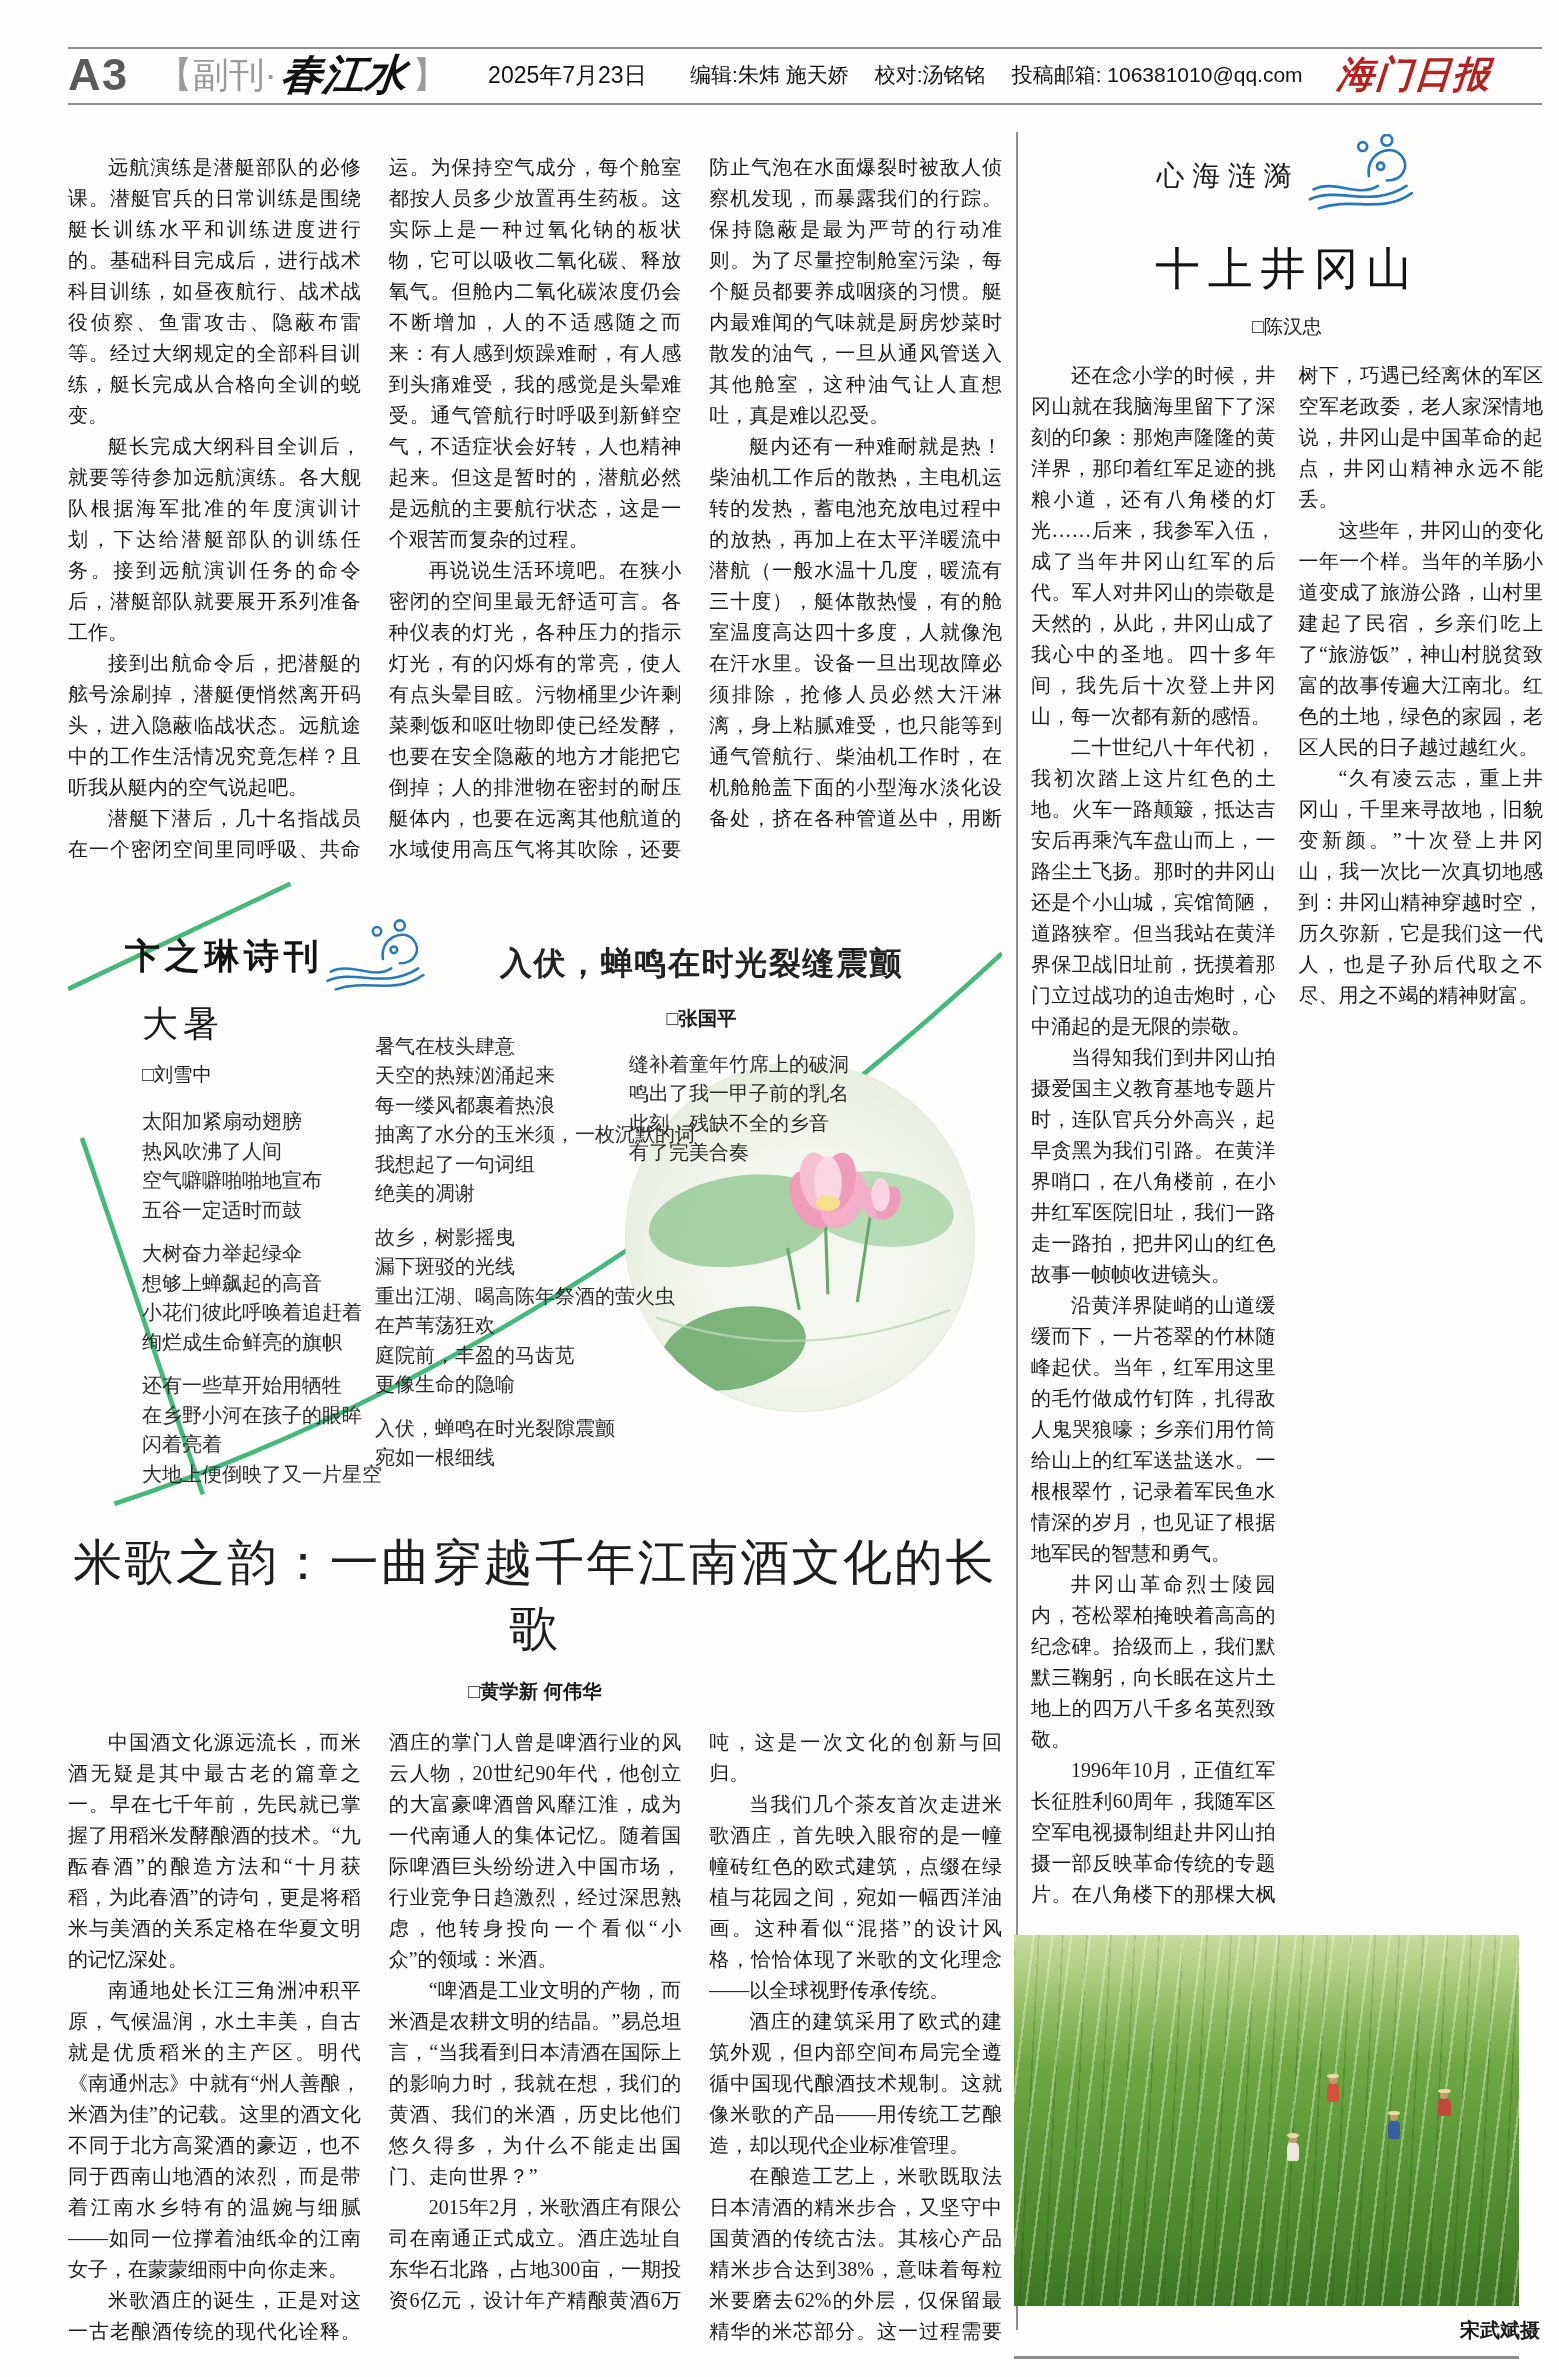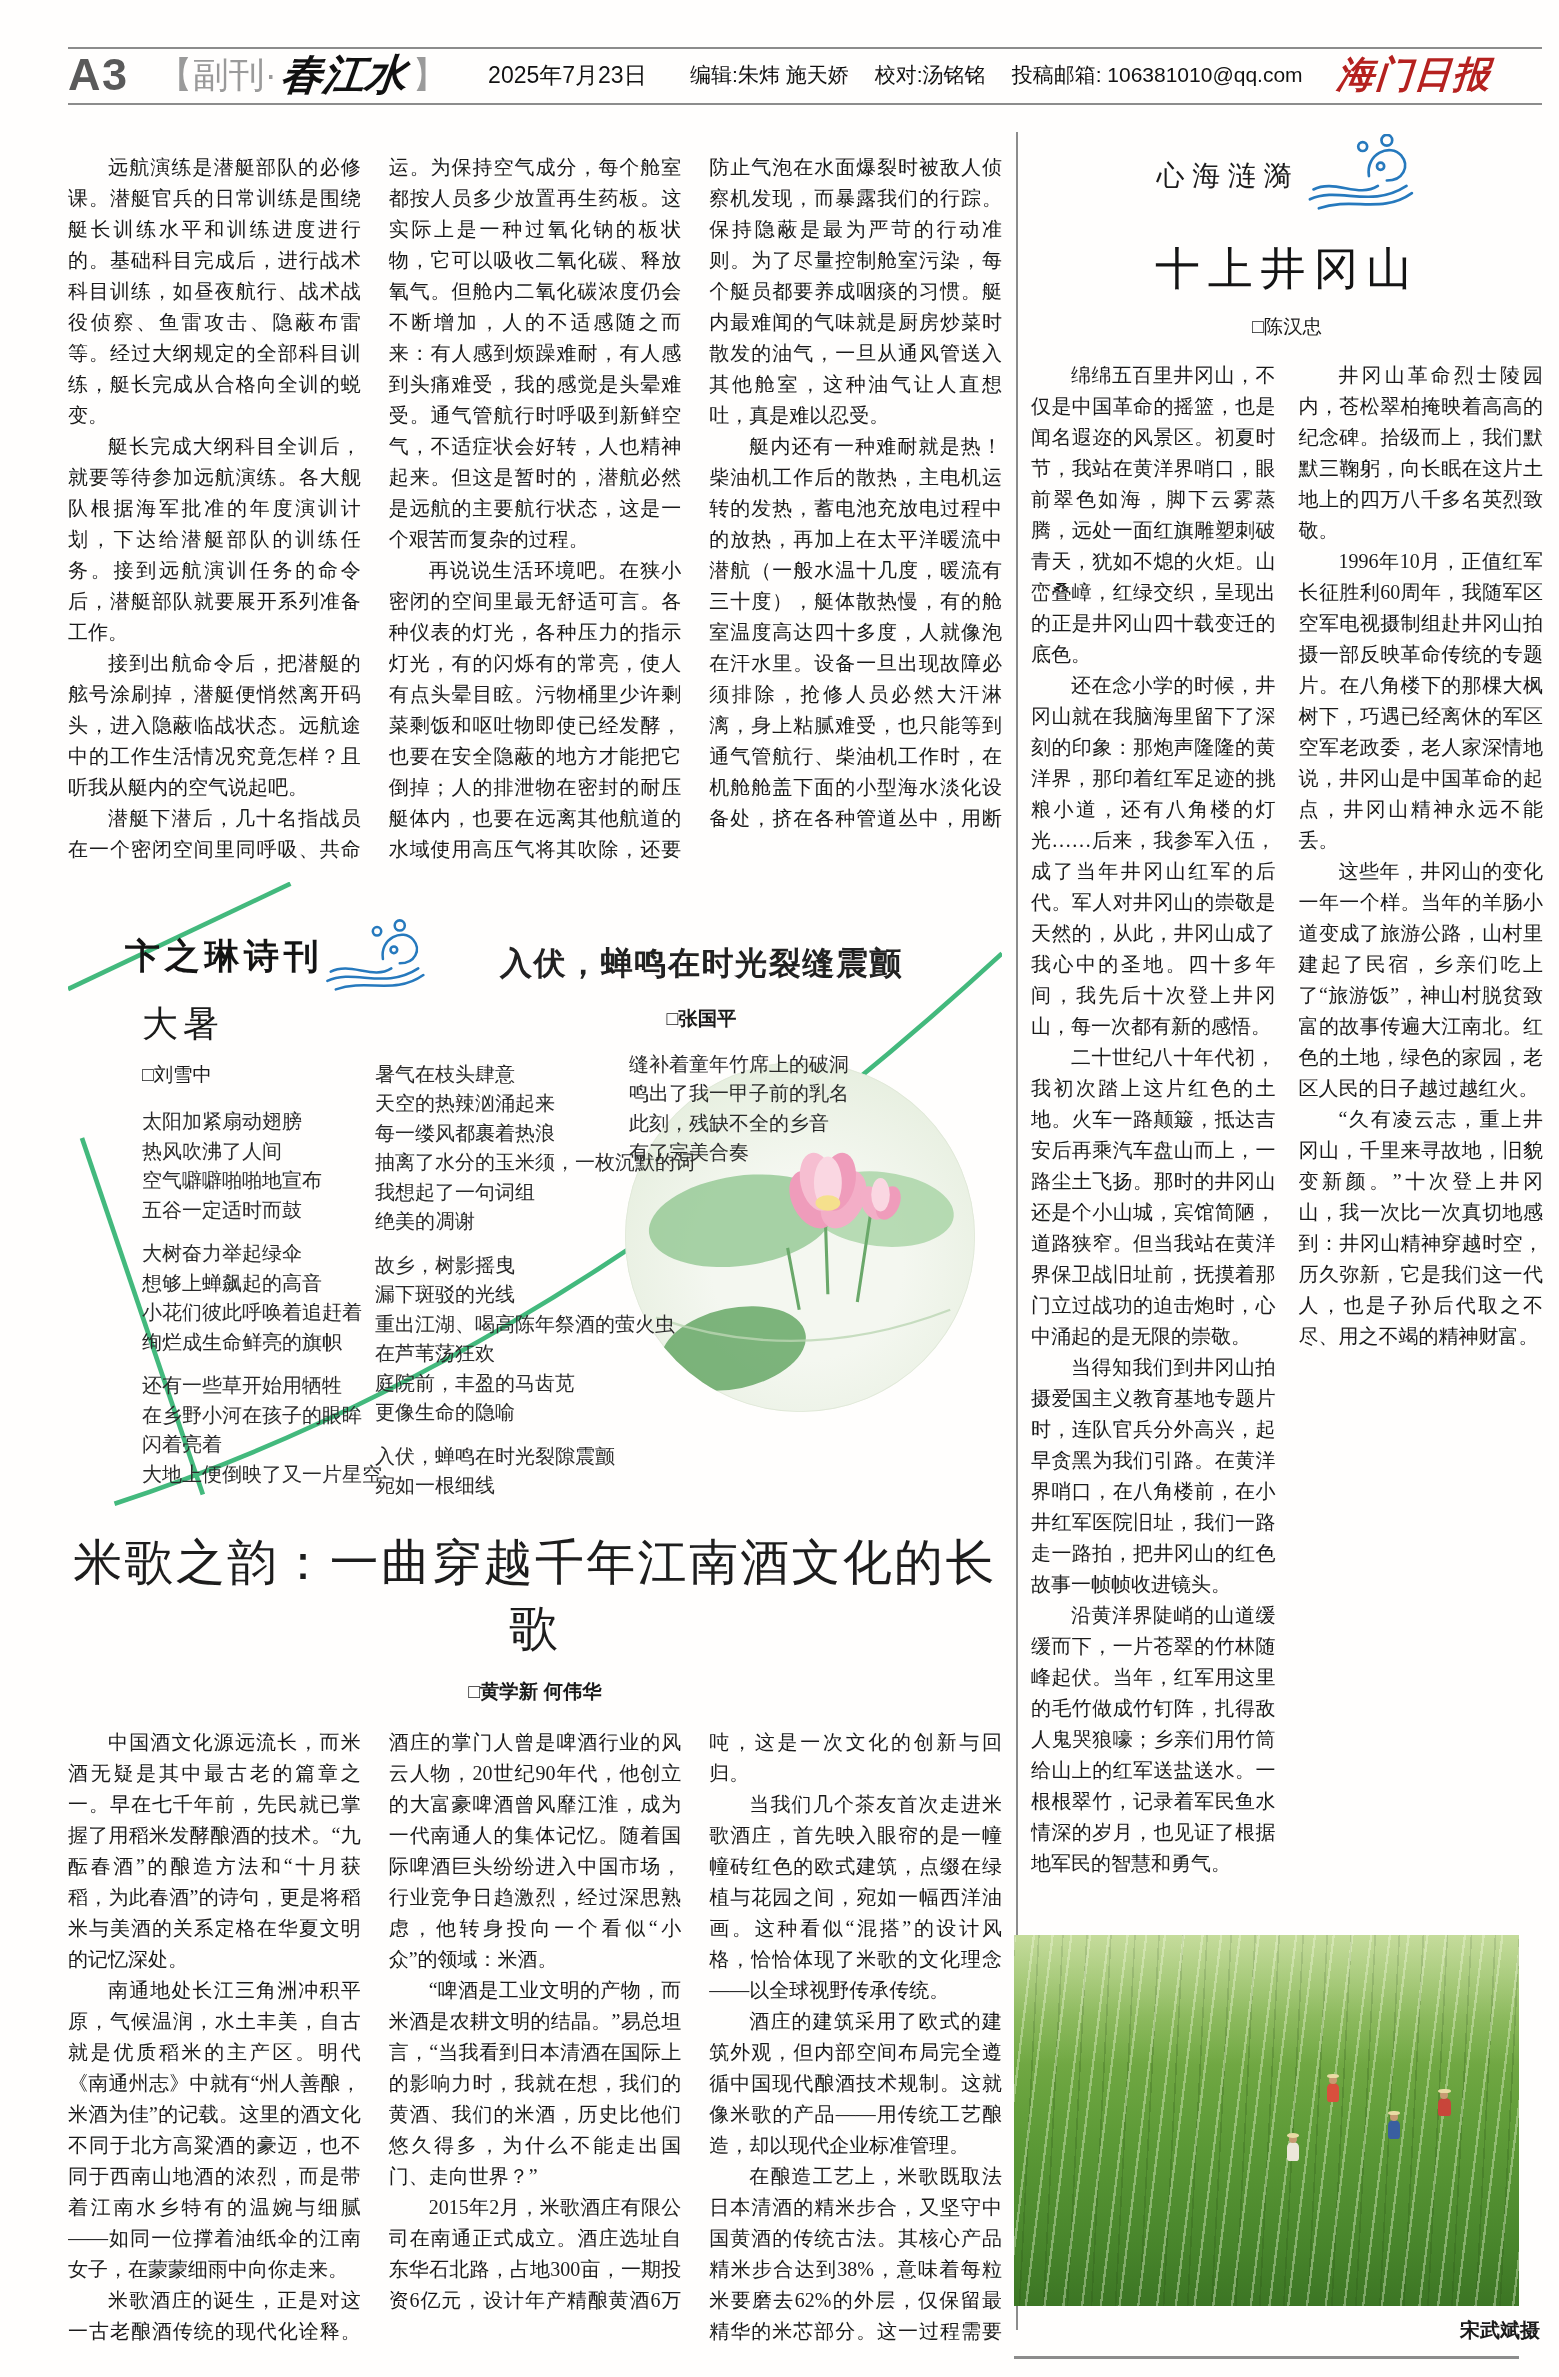--- a/index.html
+++ b/index.html
@@ -33,21 +33,21 @@
   .fan-logo-text{font-size:35px;font-weight:bold;letter-spacing:4.7px;color:#141414;margin-top:14px;
                  font-family:"Liberation Sans","DejaVu Sans",sans-serif;}
   .poem1{position:absolute;left:74px;top:118px;z-index:2;}
   .poem1-title{font-size:36px;letter-spacing:4.7px;color:#1a1a1a;}
   .poem1-author{font-size:19.4px;margin-top:12.4px;}
   .poem-lines{margin-top:18.6px;font-size:20px;line-height:29.5px;color:#2a2a2a;}
   .poem-lines .spacer{height:14px;}
   .poem2-titlebox{position:absolute;left:333px;top:60px;width:601px;text-align:center;z-index:2;}
   .poem2-title{font-size:32px;font-weight:600;letter-spacing:1.6px;font-family:"Liberation Sans","DejaVu Sans",sans-serif;color:#222;}
   .poem2-author{font-size:19.4px;margin-top:18.6px;font-weight:bold;font-family:"Liberation Sans","DejaVu Sans",sans-serif;}
-  .poem2-col1{position:absolute;left:307px;top:159px;z-index:2;}
+  .poem2-col1{position:absolute;left:307px;top:131px;z-index:2;}
   .poem2-col2{position:absolute;left:561px;top:149px;z-index:2;}
   #lotus{position:absolute;left:557px;top:180px;width:350px;height:350px;border-radius:50%;z-index:1;
          background:radial-gradient(circle at 52% 58%, #f4f7f0 35%, #e7efe0 75%, #edf2e8 100%);
          box-shadow:0 0 0 0.8px #e0e8d8 inset;overflow:hidden;}
   
   .r-head{text-align:center;margin-top:23px;}
   .r-title{font-size:49px;letter-spacing:2.3px;font-weight:300;color:#1d1d1d;font-family:"Liberation Sans","DejaVu Sans",sans-serif;}
   .r-authors{font-size:19.4px;margin-top:15.5px;font-weight:bold;font-family:"Liberation Sans","DejaVu Sans",sans-serif;}
   #rice-body{margin-top:22px;height:625px;column-count:3;column-gap:28px;}
   
@@ -229,21 +229,20 @@
             <circle cx="83" cy="36" r="4"></circle>
           <path d="M8,62 C32,50 58,72 80,58"></path>
           <path d="M4,73 C36,58 72,84 112,58"></path>
           <path d="M14,83 C52,70 84,90 118,66"></path>
         </g>
       </svg>
     </div>
     <div class="jg-title">十上井冈山</div>
     <div class="jg-author">□陈汉忠</div>
     <div id="jg-body" class="body-cols">
-        <p>绵绵五百里井冈山，不仅是中国革命的摇篮，也是闻名遐迩的风景区。初夏时节，我站在黄洋界哨口，眼前翠色如海，脚下云雾蒸腾，远处一面红旗雕塑刺破青天，犹如不熄的火炬。山峦叠嶂，红绿交织，呈现出的正是井冈山四十载变迁的底色。</p>
         <p>还在念小学的时候，井冈山就在我脑海里留下了深刻的印象：那炮声隆隆的黄洋界，那印着红军足迹的挑粮小道，还有八角楼的灯光……后来，我参军入伍，成了当年井冈山红军的后代。军人对井冈山的崇敬是天然的，从此，井冈山成了我心中的圣地。四十多年间，我先后十次登上井冈山，每一次都有新的感悟。</p>
         <p>二十世纪八十年代初，我初次踏上这片红色的土地。火车一路颠簸，抵达吉安后再乘汽车盘山而上，一路尘土飞扬。那时的井冈山还是个小山城，宾馆简陋，道路狭窄。但当我站在黄洋界保卫战旧址前，抚摸着那门立过战功的迫击炮时，心中涌起的是无限的崇敬。</p>
         <p>当得知我们到井冈山拍摄爱国主义教育基地专题片时，连队官兵分外高兴，起早贪黑为我们引路。在黄洋界哨口，在八角楼前，在小井红军医院旧址，我们一路走一路拍，把井冈山的红色故事一帧帧收进镜头。</p>
         <p>沿黄洋界陡峭的山道缓缓而下，一片苍翠的竹林随峰起伏。当年，红军用这里的毛竹做成竹钉阵，扎得敌人鬼哭狼嚎；乡亲们用竹筒给山上的红军送盐送水。一根根翠竹，记录着军民鱼水情深的岁月，也见证了根据地军民的智慧和勇气。</p>
         <p>井冈山革命烈士陵园内，苍松翠柏掩映着高高的纪念碑。拾级而上，我们默默三鞠躬，向长眠在这片土地上的四万八千多名英烈致敬。</p>
         <p>1996年10月，正值红军长征胜利60周年，我随军区空军电视摄制组赴井冈山拍摄一部反映革命传统的专题片。在八角楼下的那棵大枫树下，巧遇已经离休的军区空军老政委，老人家深情地说，井冈山是中国革命的起点，井冈山精神永远不能丢。</p>
         <p>这些年，井冈山的变化一年一个样。当年的羊肠小道变成了旅游公路，山村里建起了民宿，乡亲们吃上了“旅游饭”，神山村脱贫致富的故事传遍大江南北。红色的土地，绿色的家园，老区人民的日子越过越红火。</p>
         <p>“久有凌云志，重上井冈山，千里来寻故地，旧貌变新颜。”十次登上井冈山，我一次比一次真切地感到：井冈山精神穿越时空，历久弥新，它是我们这一代人，也是子孙后代取之不尽、用之不竭的精神财富。</p>
       </div>
 

